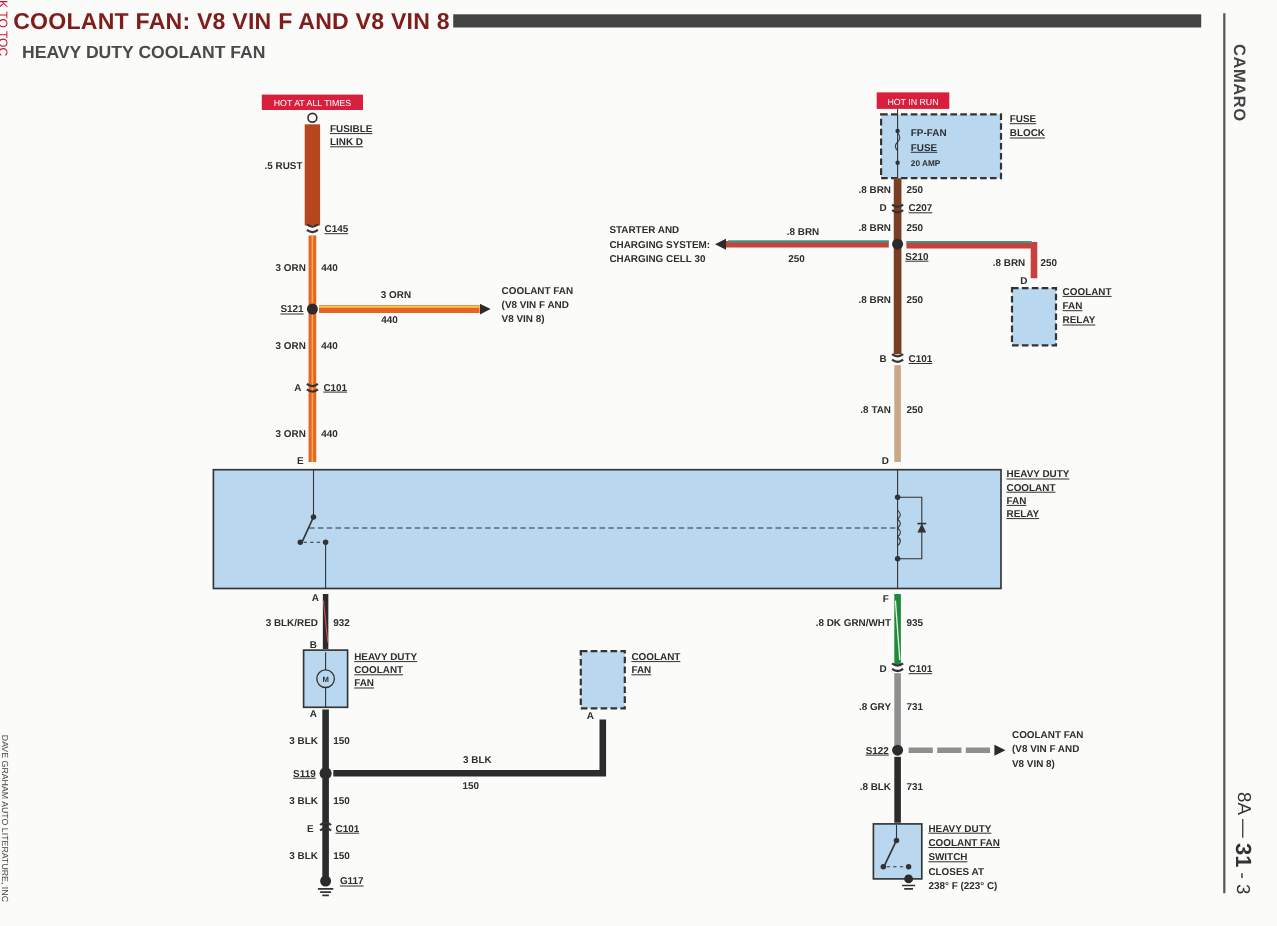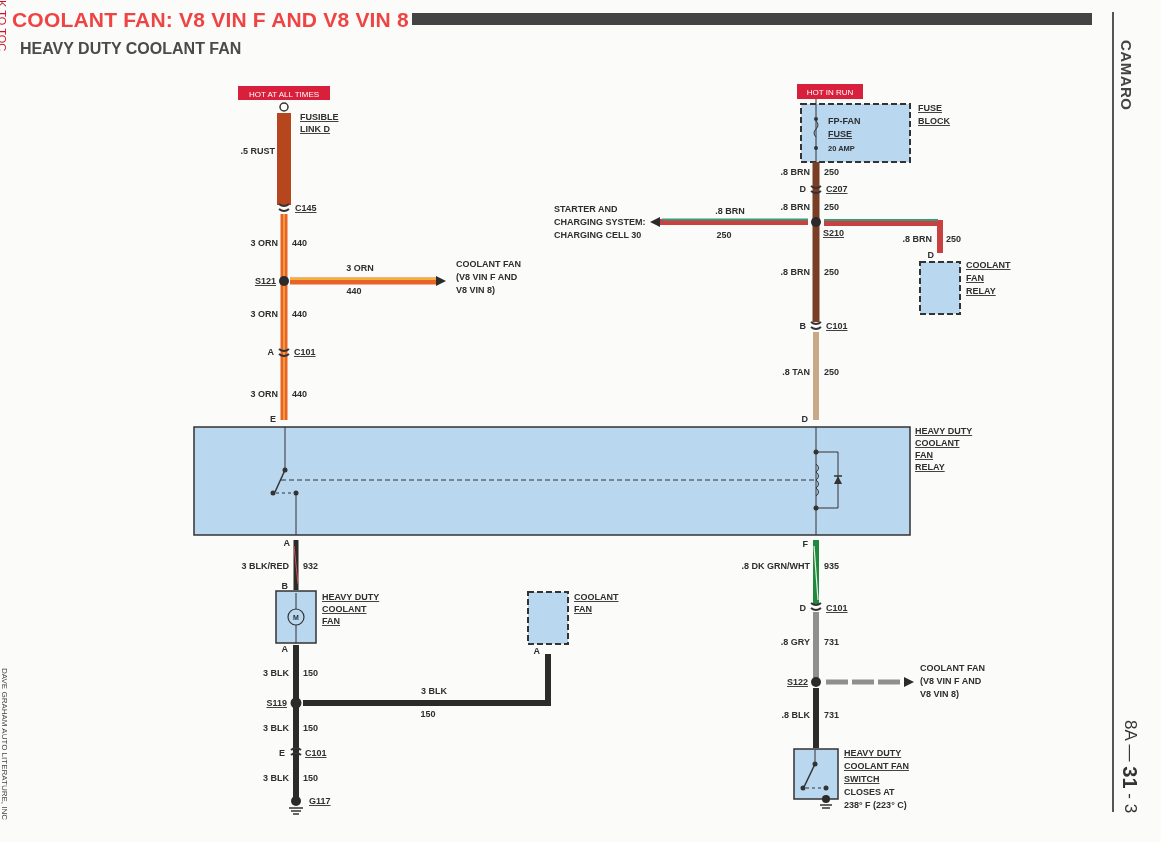--- a/index.html
+++ b/index.html
@@ -1,18 +1,18 @@
 <!DOCTYPE html>
 <html><head>
 <meta charset="utf-8">
 <style>
   html,body{margin:0;padding:0;background:#fbfbf9;}
   body{width:1161px;height:842px;position:relative;overflow:hidden;font-family:"Liberation Sans",sans-serif;}
   .abs{position:absolute;}
-  .title{left:12px;top:8px;font-size:21px;font-weight:bold;color:#ef4444;letter-spacing:0.2px;white-space:nowrap;}
+  .title{left:12px;top:8px;font-size:21px;font-weight:bold;color:#7f1d1d;letter-spacing:0.2px;white-space:nowrap;}
   .subtitle{left:20px;top:40px;font-size:16px;font-weight:bold;color:#4a4a4a;white-space:nowrap;text-align:right;}
   .title-bar{left:412px;top:13px;width:680px;height:12px;background:#444;}
   .side-line{left:1112px;top:12px;width:2px;height:800px;background:#555;}
   .camaro{left:1118px;top:40px;font-size:15px;font-weight:bold;color:#444;writing-mode:vertical-rl;letter-spacing:0.5px;}
   .pageno{left:1118px;top:720px;font-size:17px;color:#333;writing-mode:vertical-rl;white-space:nowrap;}
   .pageno b{font-size:20px;}
   .backlink{left:-4px;top:0px;font-size:11px;color:#d0102a;writing-mode:vertical-rl;white-space:nowrap;}
   .credit{left:0px;top:668px;font-size:8px;color:#444;writing-mode:vertical-rl;white-space:nowrap;}
   svg text{font-family:"Liberation Sans",sans-serif;font-weight:bold;fill:#2e2e2e;}
   .lbl{font-size:9px;}

